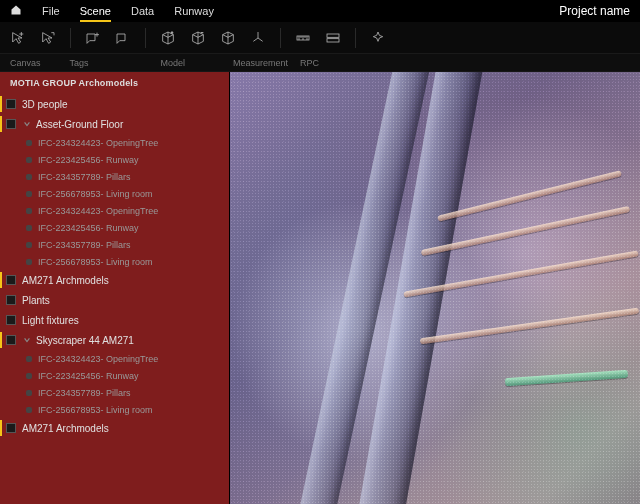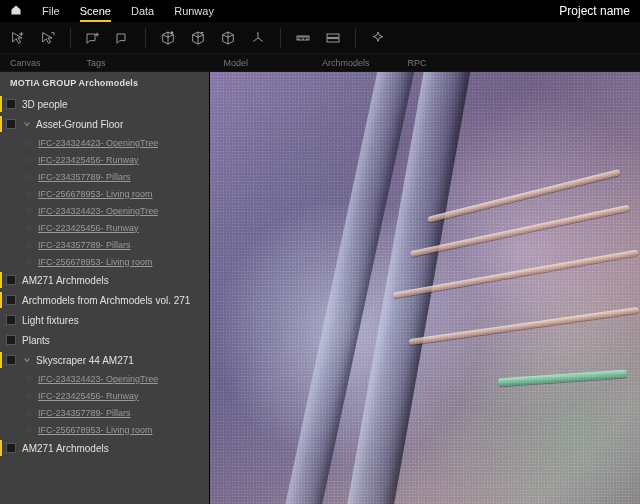--- a/index.html
+++ b/index.html
@@ -15,42 +15,42 @@
   .menubar .spacer { flex:1; }
   .menubar .proj { color:#fff; font-size:12px; }
 
   
   .toolbar { height:32px; background:#0b0b0b; display:flex; align-items:center; padding:0 8px; gap:10px; border-bottom:1px solid #1a1a1a; }
   .toolbar .sep { width:1px; height:20px; background:#2a2a2a; margin:0 2px; }
   .tool-btn { width:20px; height:20px; display:flex; align-items:center; justify-content:center; cursor:pointer; color:#bbb; }
   .tool-btn svg { width:16px; height:16px; stroke:#bbb; fill:none; stroke-width:1.2; }
 
   
-  .tabstrip { height:18px; background:#0e0e0e; display:flex; align-items:center; font-size:9px; color:#777; padding:0 10px; gap:38px; border-bottom:1px solid #161616; }
+  .tabstrip { height:18px; background:#0e0e0e; display:flex; align-items:center; font-size:9px; color:#777; padding:0 10px; gap:12px; border-bottom:1px solid #161616; }
   .tabstrip .tab { cursor:pointer; }
-  .tabstrip .tab.gap1 { margin-left:8px; }
-  .tabstrip .tab.gap2 { margin-left:80px; }
+  .tabstrip .tab.gap1 { margin-left:17px; }
+  .tabstrip .tab.gap2 { margin-left:60px; }
   .tabstrip .tab.gap3 { margin-left:36px; }
 
   
   .body { flex:1; display:flex; overflow:hidden; }
 
   
-  .sidebar { width:210px; background:#404040; display:flex; flex-direction:column; overflow:hidden; border-right:1px solid #000; }
+  .sidebar { width:230px; background:#7f1d1d; display:flex; flex-direction:column; overflow:hidden; border-right:1px solid #000; }
   .side-title { font-size:9px; font-weight:bold; color:#ddd; padding:6px 10px 6px 10px; letter-spacing:.2px; }
   .tree { flex:1; overflow:hidden; font-size:10px; }
   .node { display:flex; align-items:center; height:20px; padding-left:6px; position:relative; cursor:pointer; }
   .node .accent { position:absolute; left:0; top:2px; bottom:2px; width:2px; background:#f5c518; }
   .node .box { width:10px; height:10px; border:1px solid #555; background:#1a1a1a; margin-right:6px; flex:none; }
   .node .caret { width:10px; height:10px; margin-right:4px; flex:none; display:flex; align-items:center; justify-content:center; }
   .node .caret svg { width:8px; height:8px; stroke:#888; fill:none; stroke-width:1.5; }
   .node.group { color:#e0e0e0; }
   .node.leaf { padding-left:26px; color:#999; font-size:9px; height:17px; }
   .node.leaf .dot { width:6px; height:6px; border-radius:2px; background:#444; margin-right:6px; flex:none; }
-  .node.leaf .label { white-space:nowrap; overflow:hidden; text-overflow:ellipsis;text-decoration:underline; }
+  .node.leaf .label { white-space:nowrap; overflow:hidden; text-overflow:ellipsis; }
 
   
   .viewport { flex:1; position:relative; background:#555; overflow:hidden; }
   .pc-bg { position:absolute; inset:0; background:
       radial-gradient(circle at 32% 60%, rgba(220,230,255,.55), rgba(100,120,170,.15) 34%, transparent 55%),
       radial-gradient(circle at 72% 42%, rgba(240,210,230,.45), rgba(150,100,120,.12) 40%, transparent 60%),
       radial-gradient(circle at 85% 82%, rgba(110,190,150,.35), transparent 30%),
       linear-gradient(135deg, #8678a8 0%, #736a92 20%, #6a5f86 38%, #7d6e8e 55%, #9e8a94 72%, #a6939a 88%, #8a7a84 100%);
   }
   .pc-noise { position:absolute; inset:0; 
@@ -161,21 +161,21 @@
         <svg viewBox="0 0 24 24">
           <path d="M12 3l2 5 5 2-5 2-2 5-2-5-5-2 5-2z"></path>
         </svg>
       </span>
   </div>
 
   <div class="tabstrip">
     <span class="tab">Canvas</span>
     <span class="tab gap1">Tags</span>
     <span class="tab gap2">Model</span>
-    <span class="tab gap3">Archmodels</span>
+    <span class="tab gap3">Measurement</span>
     <span class="tab">RPC</span>
   </div>
 
   <div class="body">
 
     <div class="sidebar">
       <div class="side-title">MOTIA GROUP Archomodels</div>
       <div class="tree" id="tree">
           <div class="node group">
             <span class="accent"></span>
@@ -223,31 +223,26 @@
           <div class="node leaf">
             <span class="dot"></span>
             <span class="label">IFC-256678953- Living room</span>
           </div>
           <div class="node group">
             <span class="accent"></span>
             <span class="box"></span>
             <span class="label">AM271 Archmodels</span>
           </div>
           <div class="node group">
-            <span class="accent"></span>
-            <span class="box"></span>
-            <span class="label">Archmodels from Archmodels vol. 271</span>
+            <span class="box"></span>
+            <span class="label">Plants</span>
           </div>
           <div class="node group">
             <span class="box"></span>
             <span class="label">Light fixtures</span>
-          </div>
-          <div class="node group">
-            <span class="box"></span>
-            <span class="label">Plants</span>
           </div>
           <div class="node group">
             <span class="accent"></span>
             <span class="box"></span>
             <span class="caret">
               <svg viewBox="0 0 10 10">
                 <path d="M2 3l3 4 3-4"></path>
               </svg>
             </span>
             <span class="label">Skyscraper 44 AM271</span>

